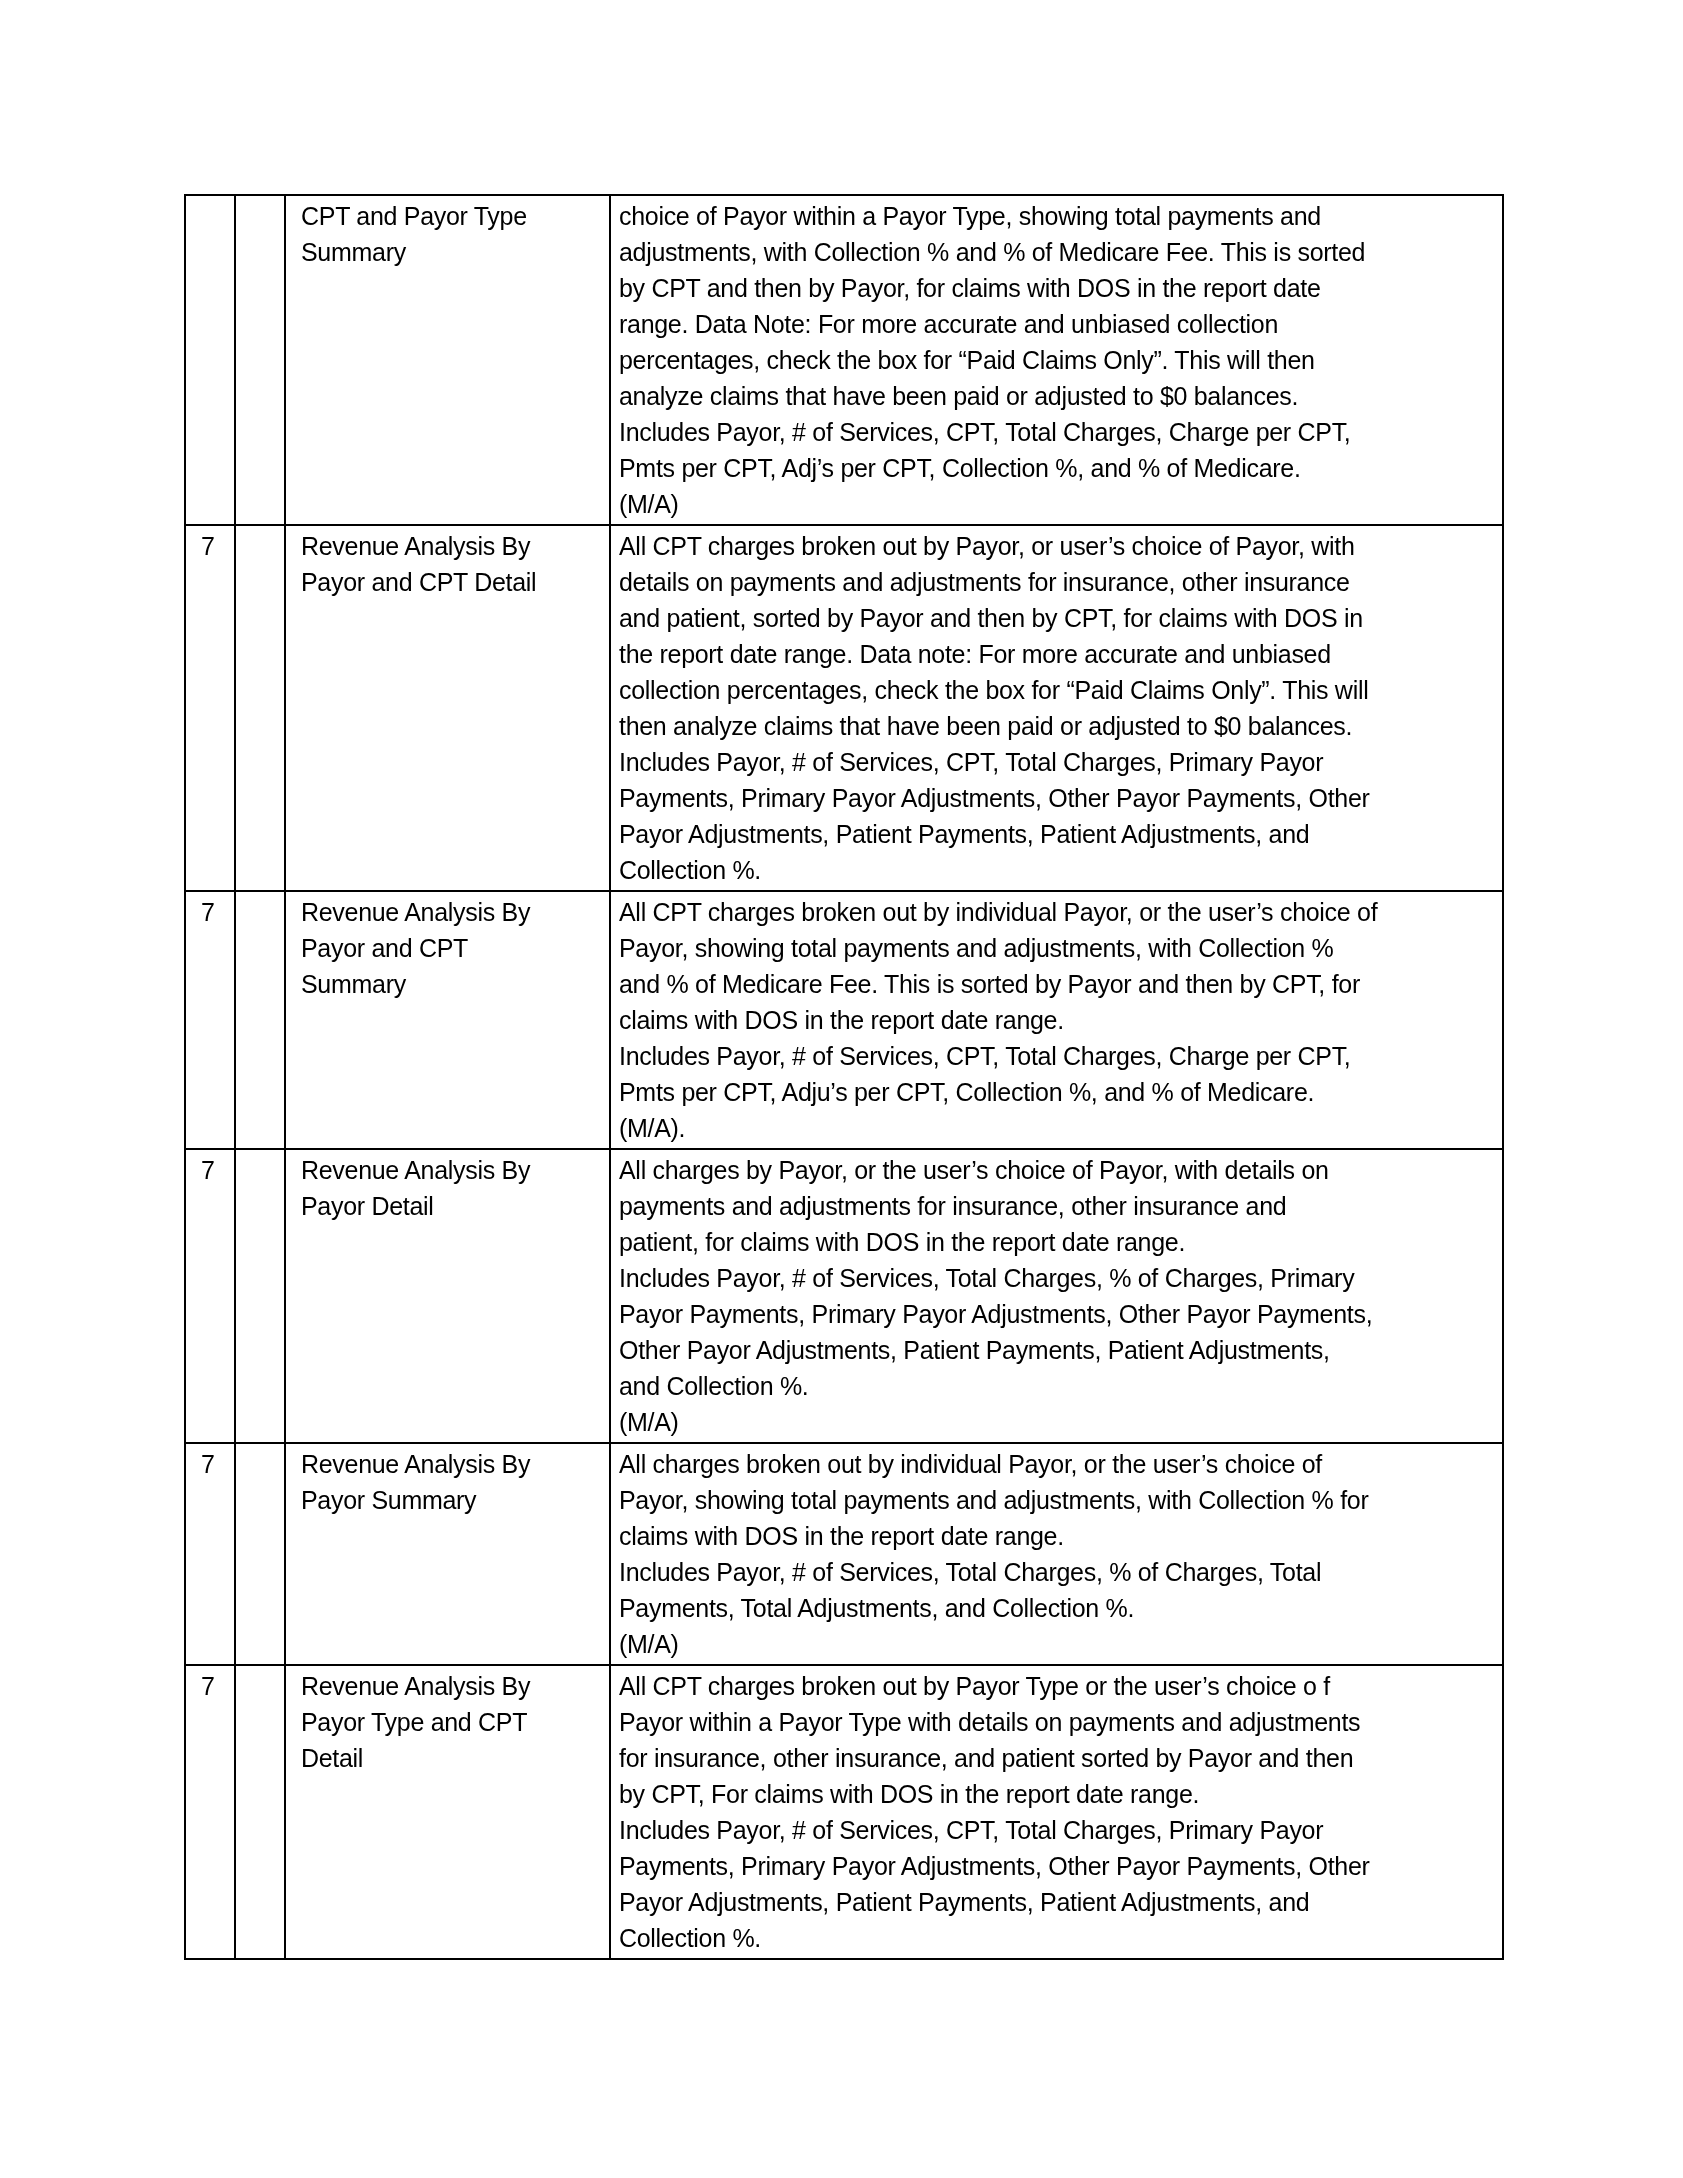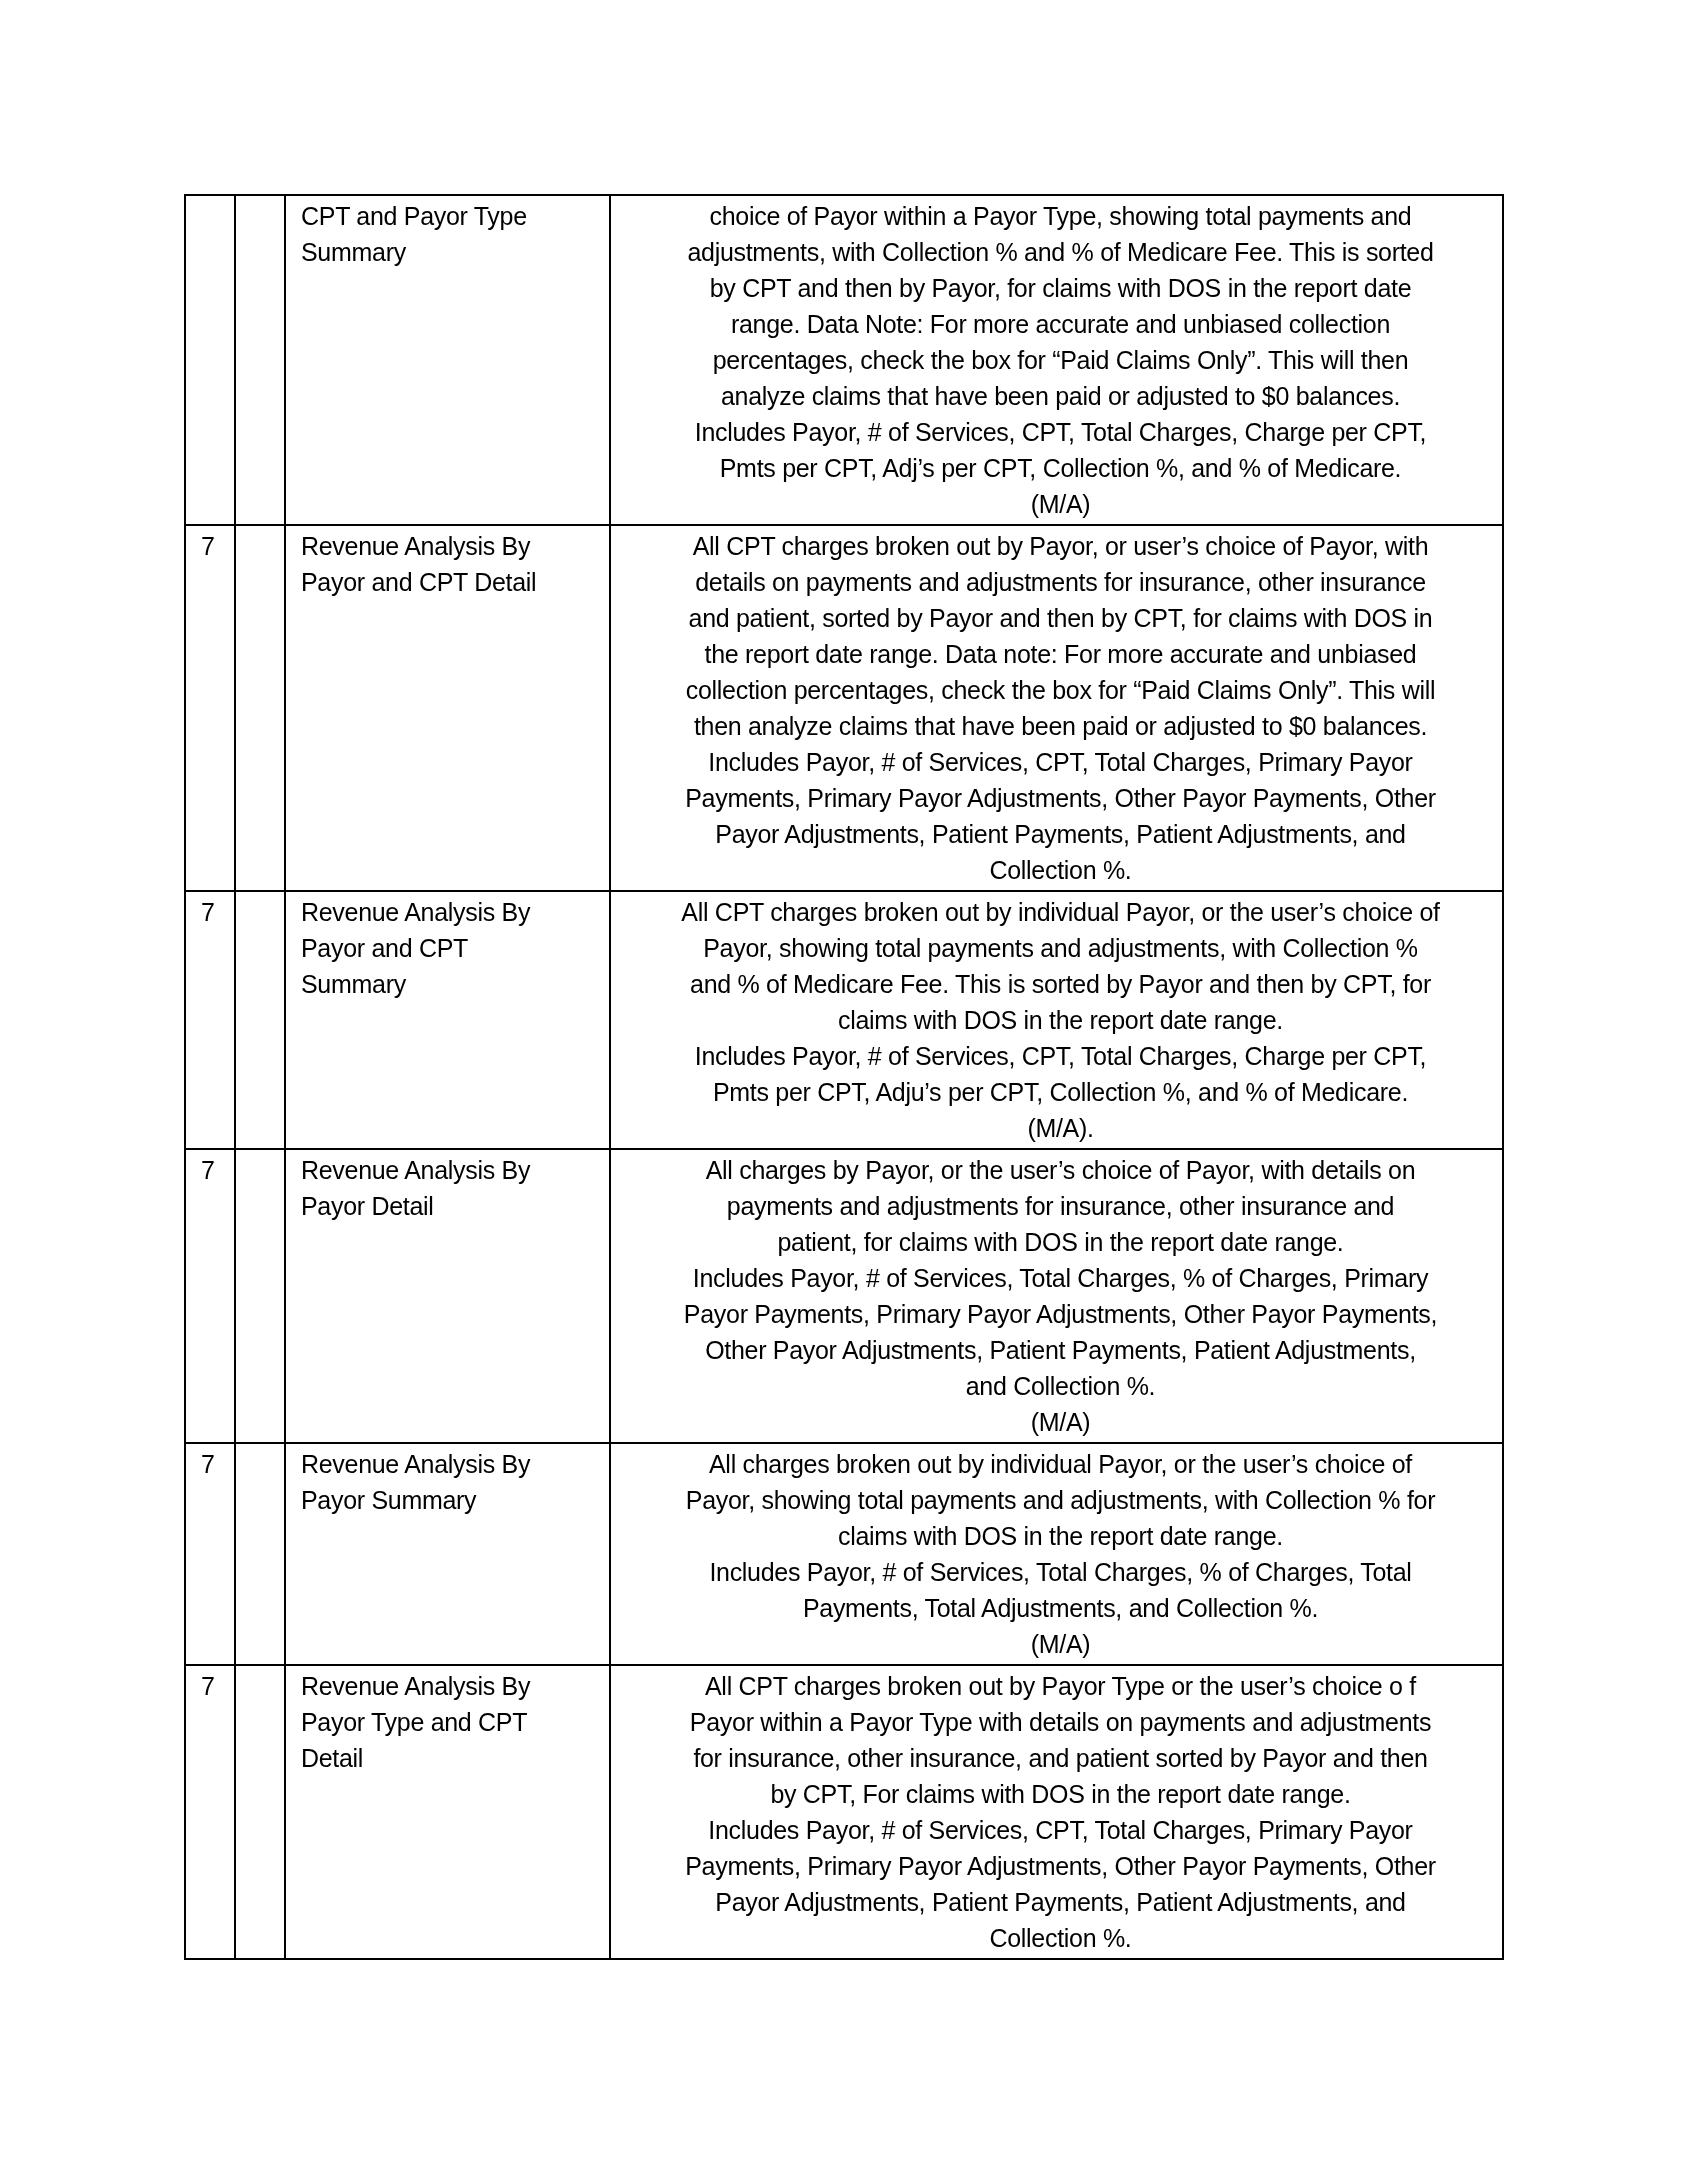--- a/index.html
+++ b/index.html
@@ -32,21 +32,21 @@
     line-height: 36px;
     letter-spacing: -0.3px;
     font-weight: 400;
     white-space: pre-line;
     overflow: hidden;
     margin-left: 18px;
   }
   td.cell-num    { padding: 2px 4px 2px 15px; }
   td.cell-spacer { padding: 2px; }
   td.cell-name   { padding: 2px 12px 2px 15px; }
-  td.cell-desc   { padding: 2px 10px 2px 18px; text-align: center; }
+  td.cell-desc   { padding: 2px 10px 2px 8px; }
 </style>
 </head>
 <body>
 
 <div class="page">
   <table class="report-table">
     <colgroup>
       <col style="width:50px">
       <col style="width:50px">
       <col style="width:325px">

